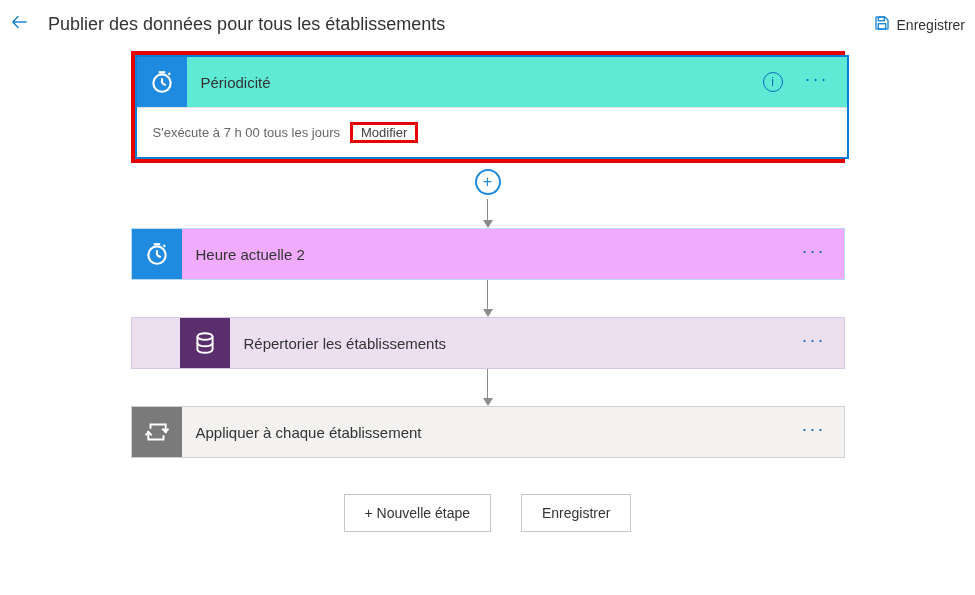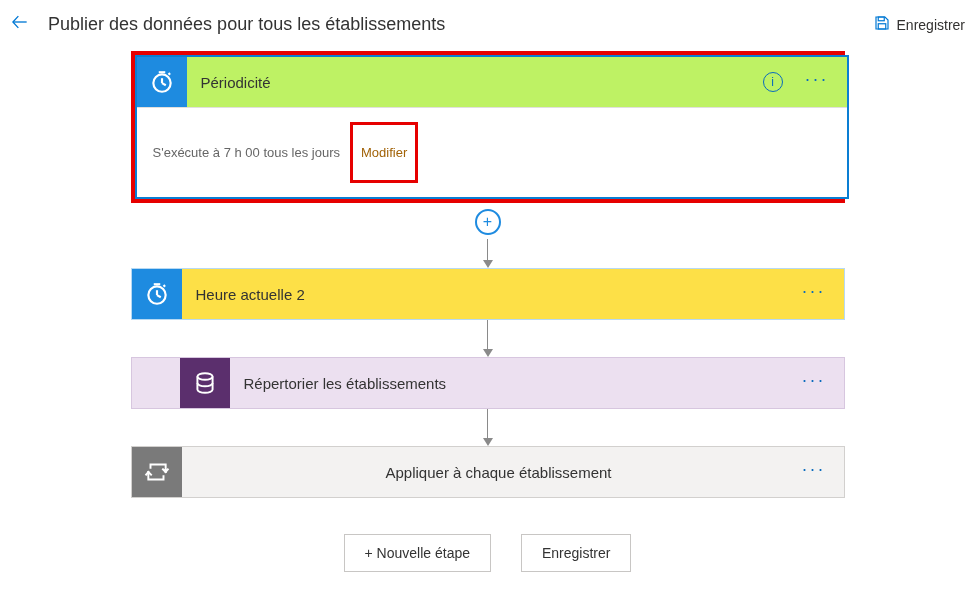--- a/index.html
+++ b/index.html
@@ -117,35 +117,35 @@
     }
 
     
     .step1-outer {
       border: 4px solid #e60000; 
       width: 714px;
     }
     .step1-inner {
       border: 2px solid #0a7ed3; 
     }
-    .step1-header { background: #bef264; }
+    .step1-header { background: #5eead4; }
     .step1-icon { background: #1e8be0; }
 
     .step1-body {
       padding: 14px 16px;
       border-top: 1px solid #e1dfdd;
       display:flex;
       align-items:center;
       gap:10px;
     }
     .schedule-text { color:#666; font-size:13px; }
     .modifier-box {
       border: 3px solid #e60000;
-      padding: 20px 8px;
-      color:#a16207;
+      padding: 0 8px;
+      color:#404040;
       font-size:13px;
       cursor:pointer;
     }
 
     
     .add-between {
       width: 26px; height:26px; border:2px solid #1e8be0; border-radius:50%;
       display:flex; align-items:center; justify-content:center; color:#1e8be0;
       margin-top: 6px; margin-bottom: 4px; background:#fff; cursor:pointer;
       font-size:16px; line-height:1;
@@ -157,30 +157,30 @@
     }
     .conn-line { width:1.5px; background:#8a8a8a; height:30px; }
     .conn-head {
       width:0; height:0; border-left:5px solid transparent; border-right:5px solid transparent;
       border-top:8px solid #8a8a8a; margin-top:-1px;
     }
     .plus-conn-line { height: 22px; }
 
     
     .step2 { border:1px solid #b7d9f3; }
-    .step2 .card-header { background:#fde047; }
+    .step2 .card-header { background:#f0abfc; }
     .step2-icon { background:#1e8be0; }
 
     
     .step3 { border:1px solid #d7c6df; }
     .step3 .card-header { background:#ece0f0;padding-left:48px; }
     .step3-icon { background:#5b2f6d; }
 
     
-    .step4 { border:1px solid #d2d0ce;text-align:center; }
+    .step4 { border:1px solid #d2d0ce; }
     .step4 .card-header { background:#f3f2f1; }
     .step4-icon { background:#7a7a7a; }
 
     
     .bottom-actions {
       display:flex; gap:30px; margin-top:36px;
     }
     .btn {
       border:1px solid #c8c6c4; background:#fff; color:#333;
       padding:10px 20px; font-size:14px; cursor:pointer;

